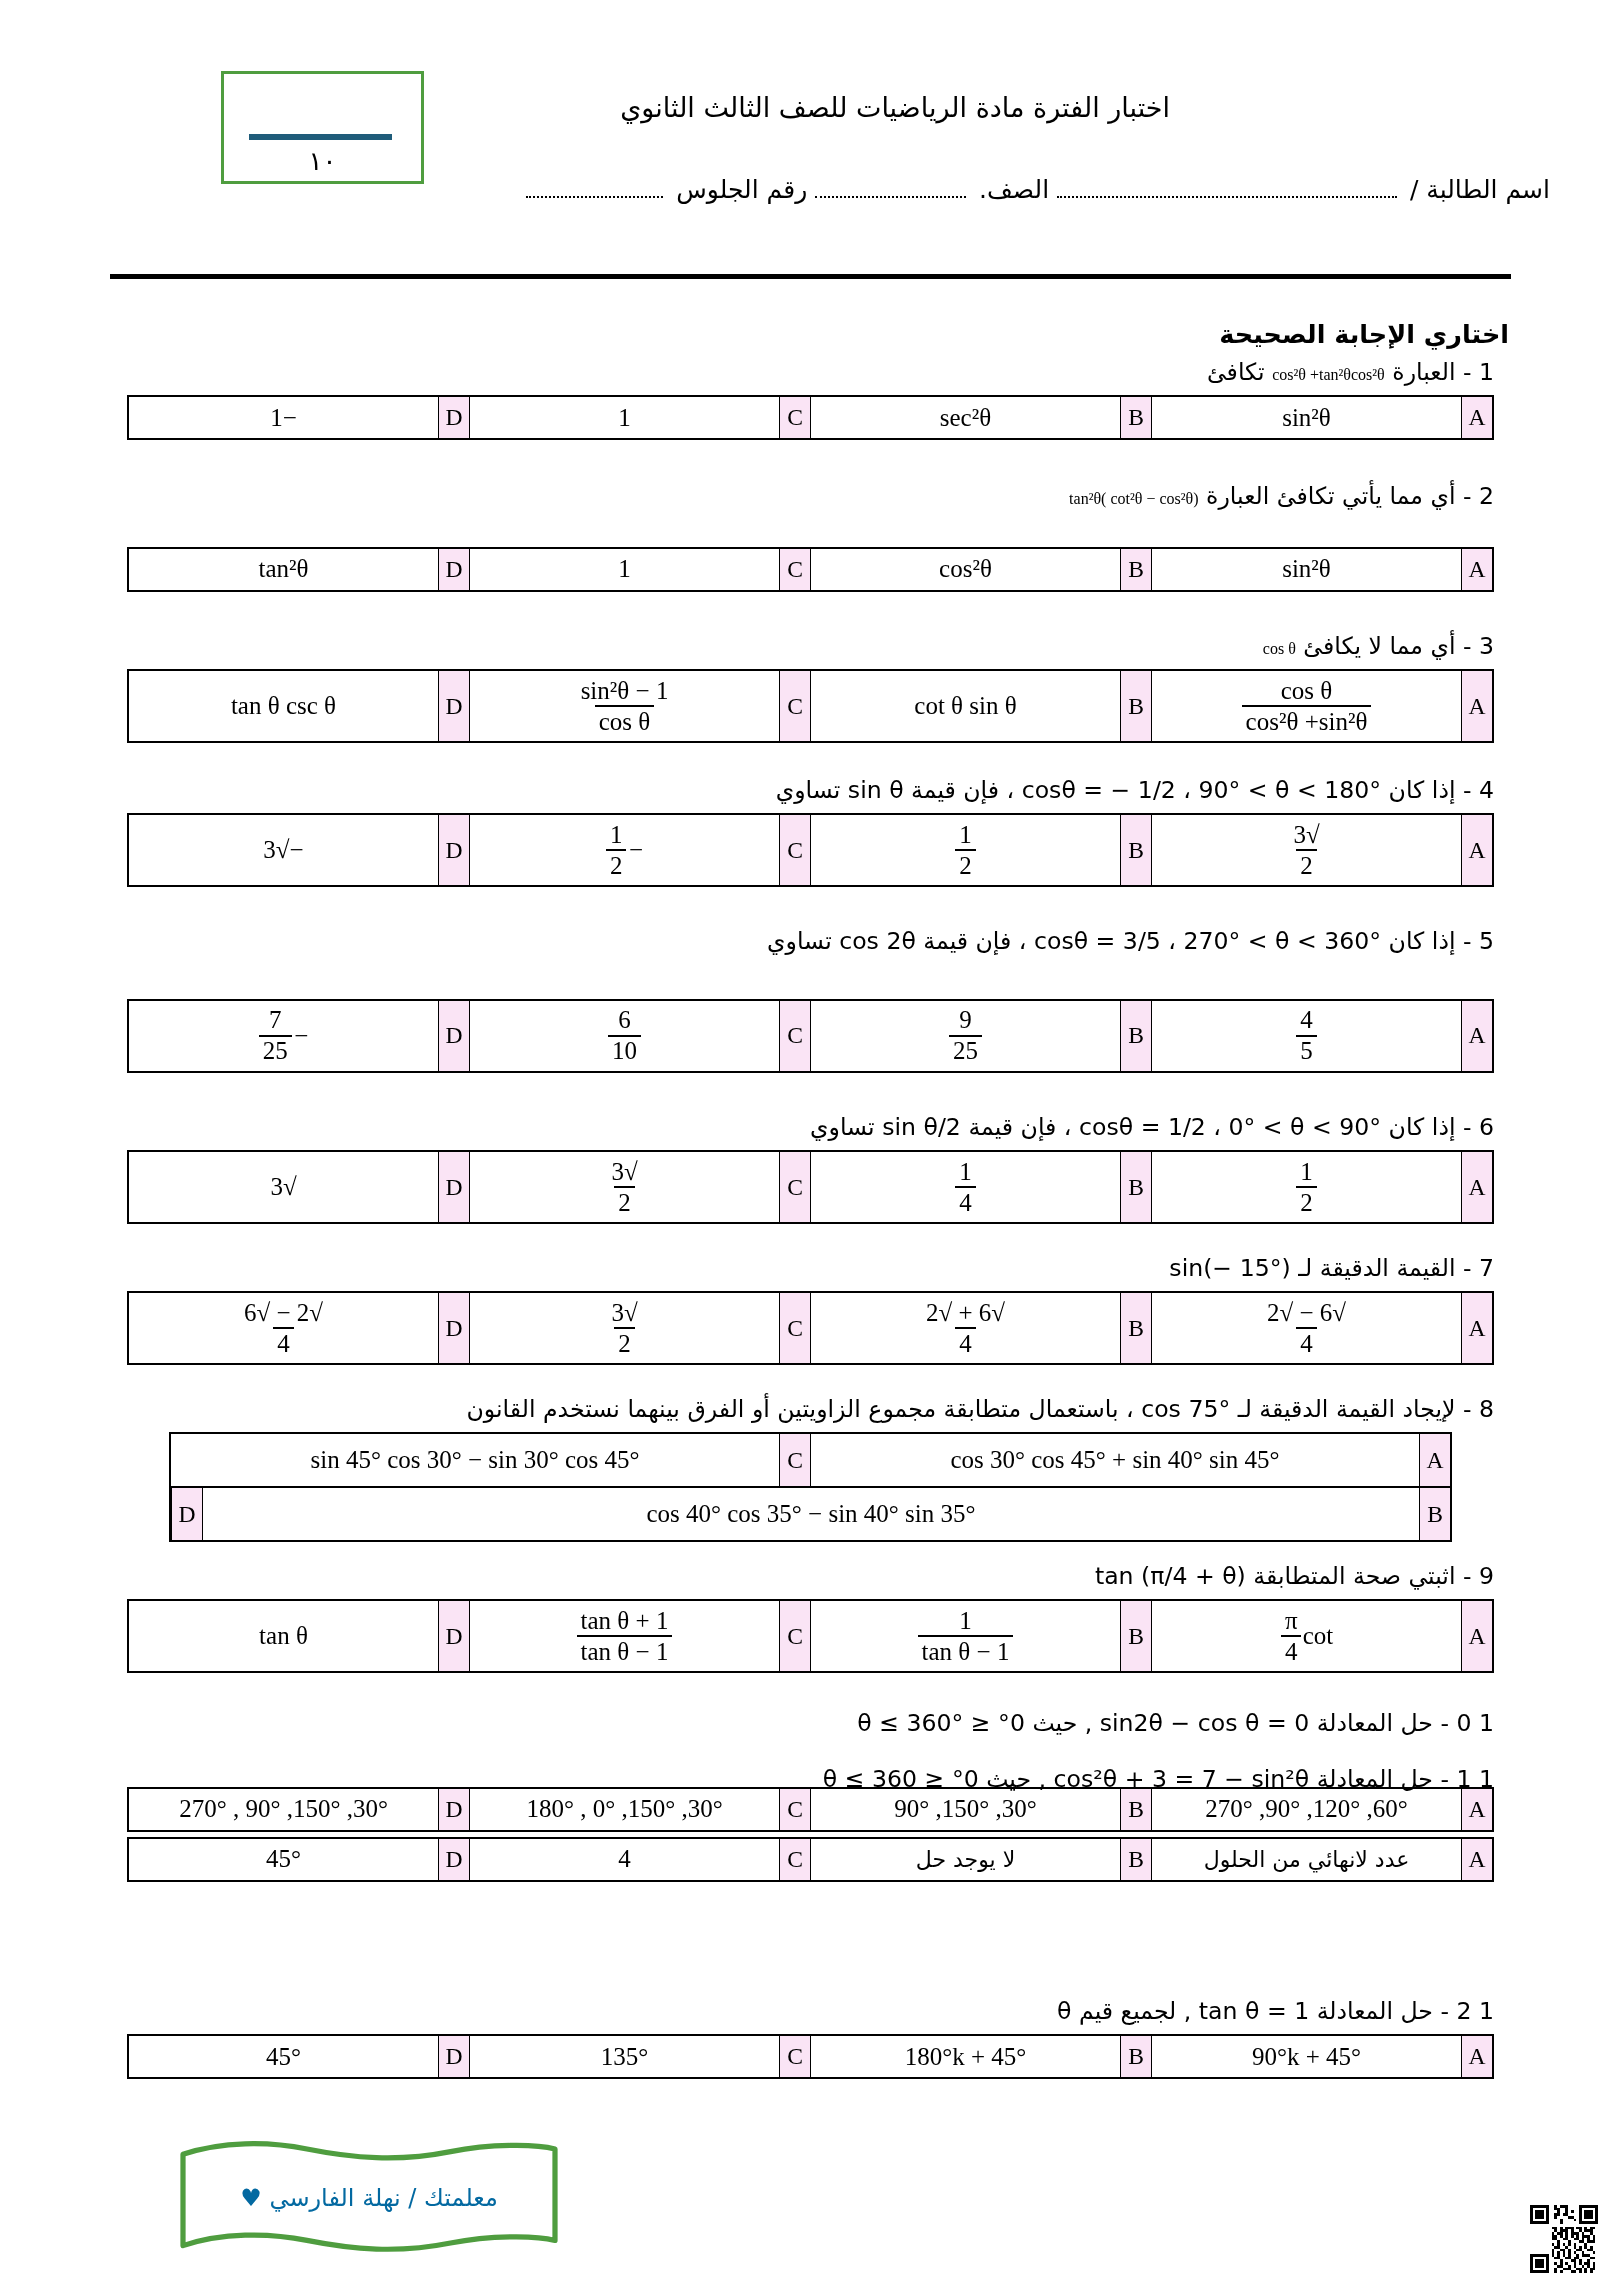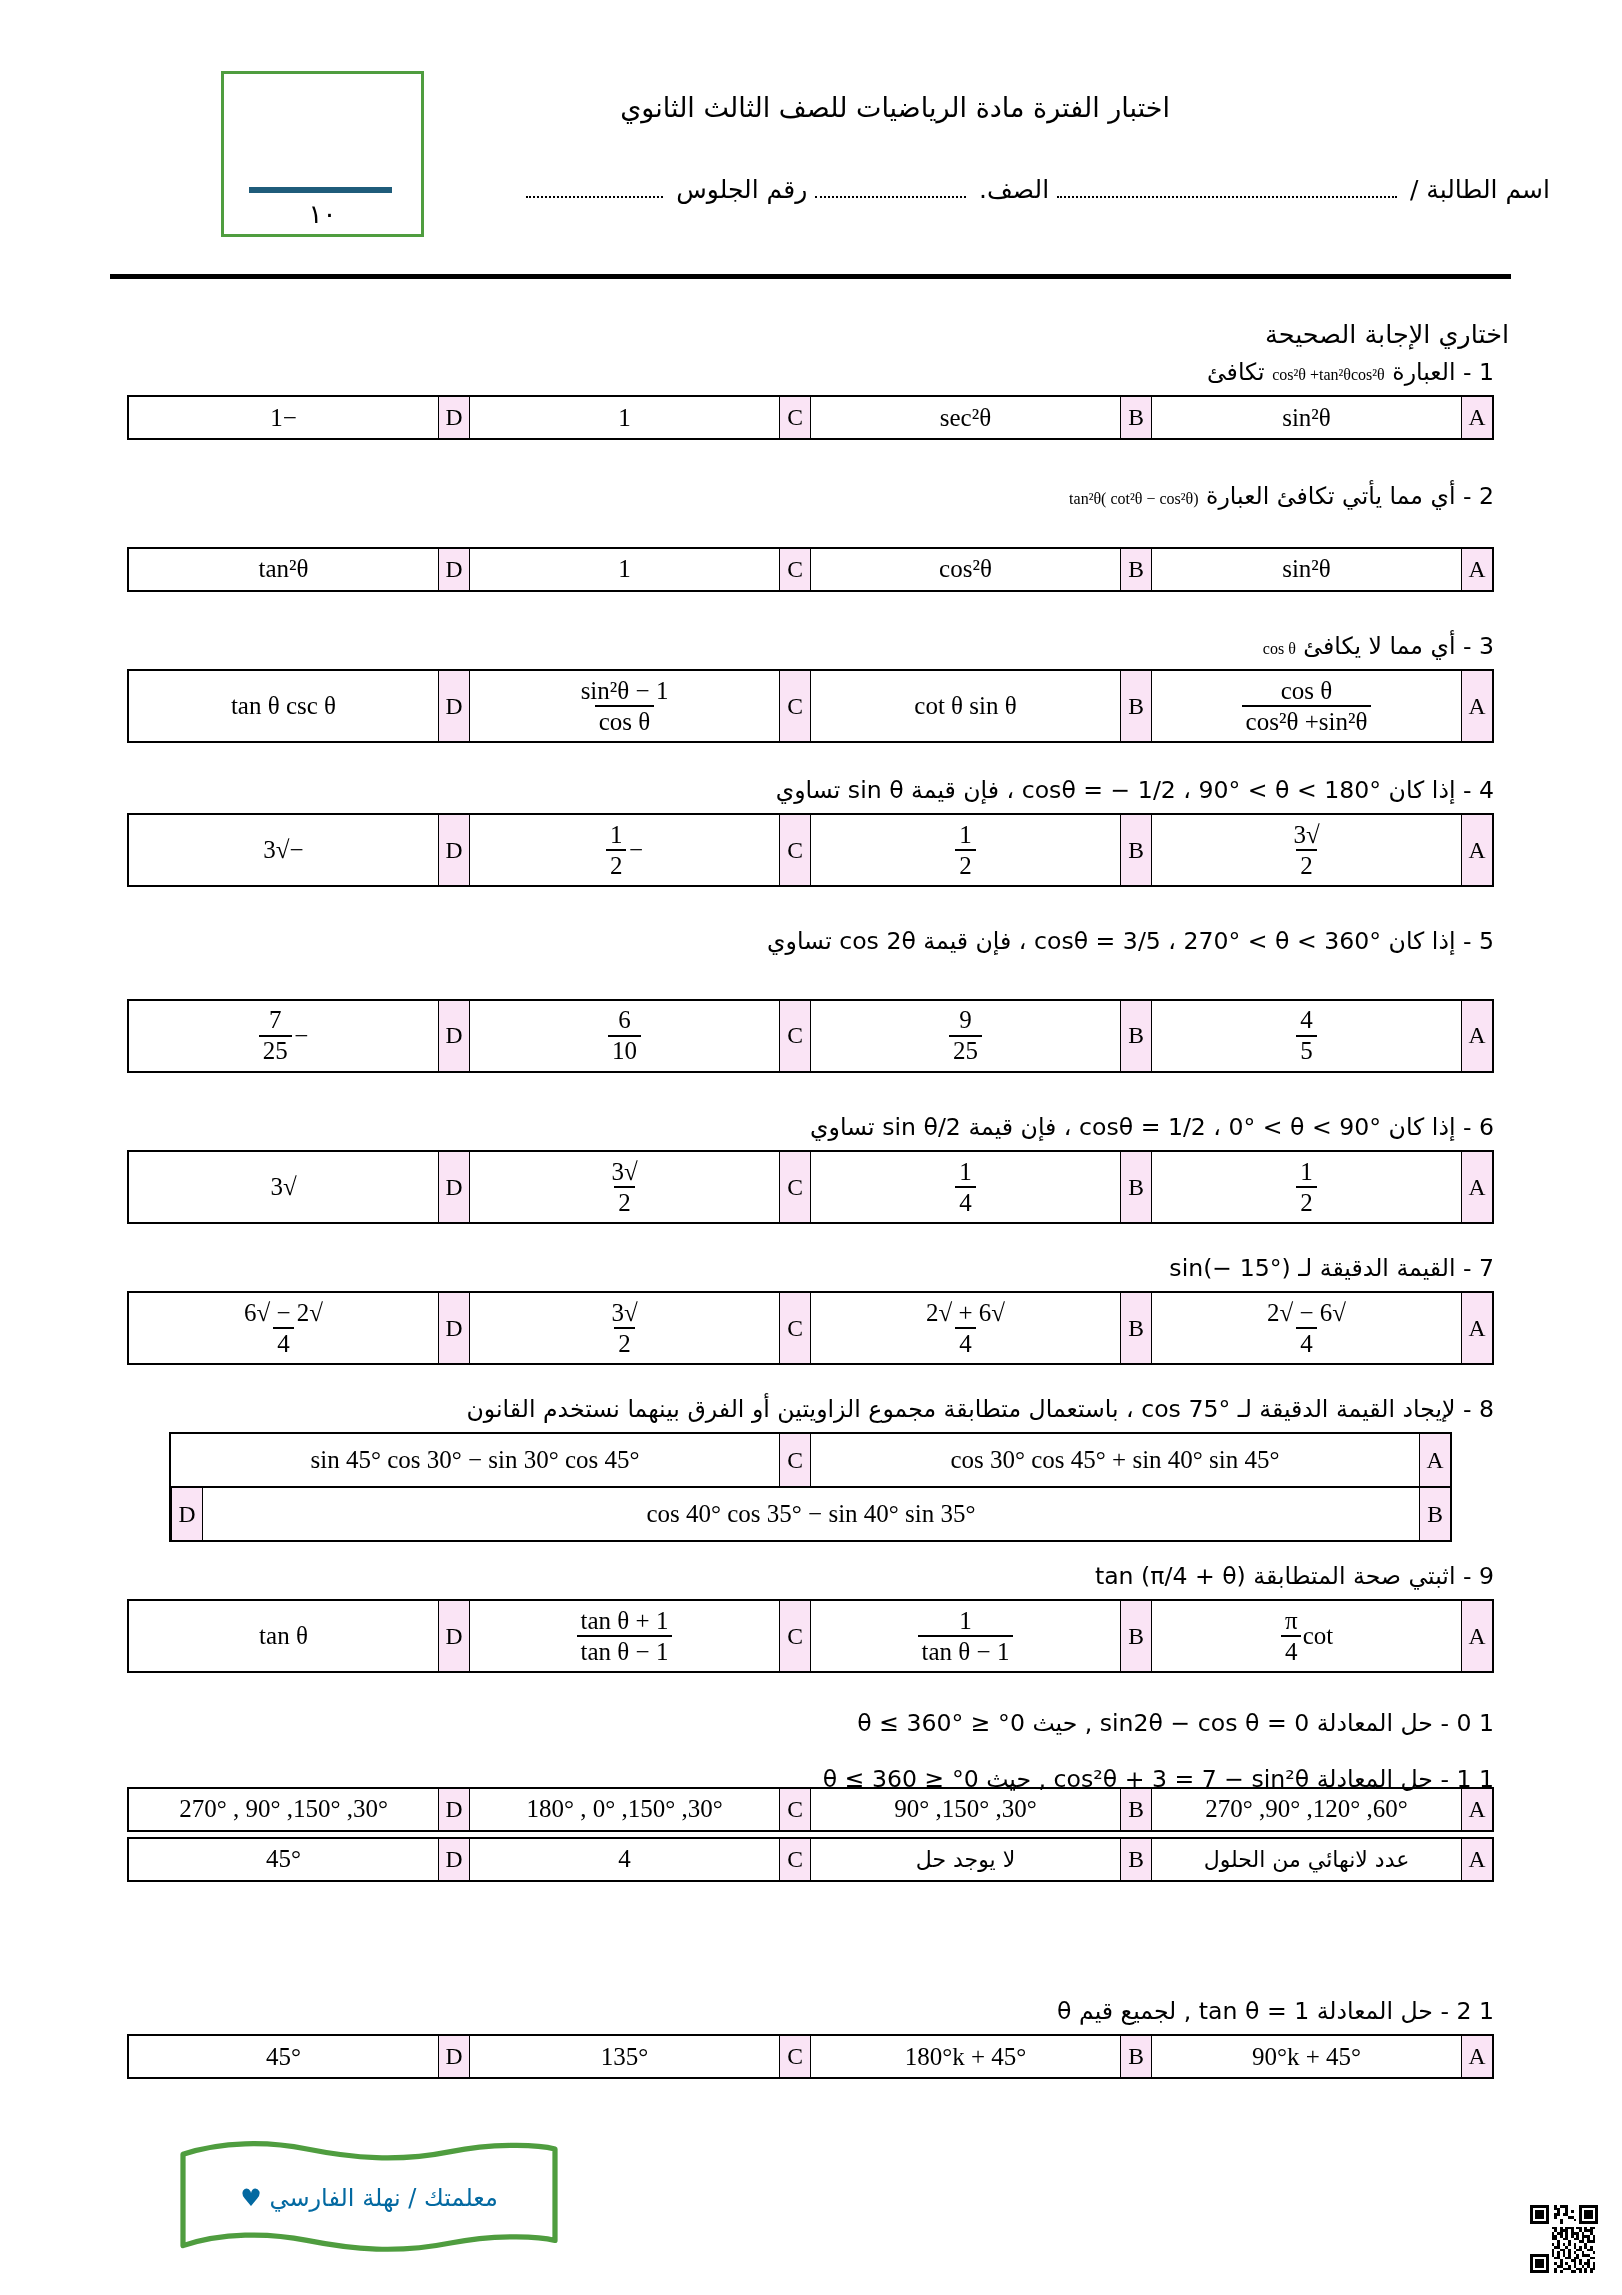--- a/index.html
+++ b/index.html
@@ -22,21 +22,21 @@
     top: 59px;
     left: 0;
     right: 0;
     height: 170px;
   }
   .grade-box {
     position: absolute;
     left: 222px;
     top: 11.8px;
     width: 203px;
-    height: 166px;
+    height: 113px;
     border: 3.9px solid #4f9d3f;
     background: #ffffff;
     box-sizing: border-box;
   }
   .grade-line {
     position: absolute;
     left: 25px;
     bottom: 41px;
     width: 143px;
     height: 5.9px;
@@ -93,21 +93,21 @@
     height: 4.6px;
     background: #000;
   }
 
   
   .section-heading {
     position: absolute;
     right: 113px;
     top: 319px;
     font-size: 25.5px;
-    font-weight: normal;
+    font-weight: bold;
     font-family: "DejaVu Sans", sans-serif;
     color: #000;
   }
 
   
   .qblock { position: absolute; left: 128px; right: 128px; }
   .qprompt {
     text-align: right;
     font-size: 23.6px;
     font-family: "DejaVu Sans", sans-serif;

